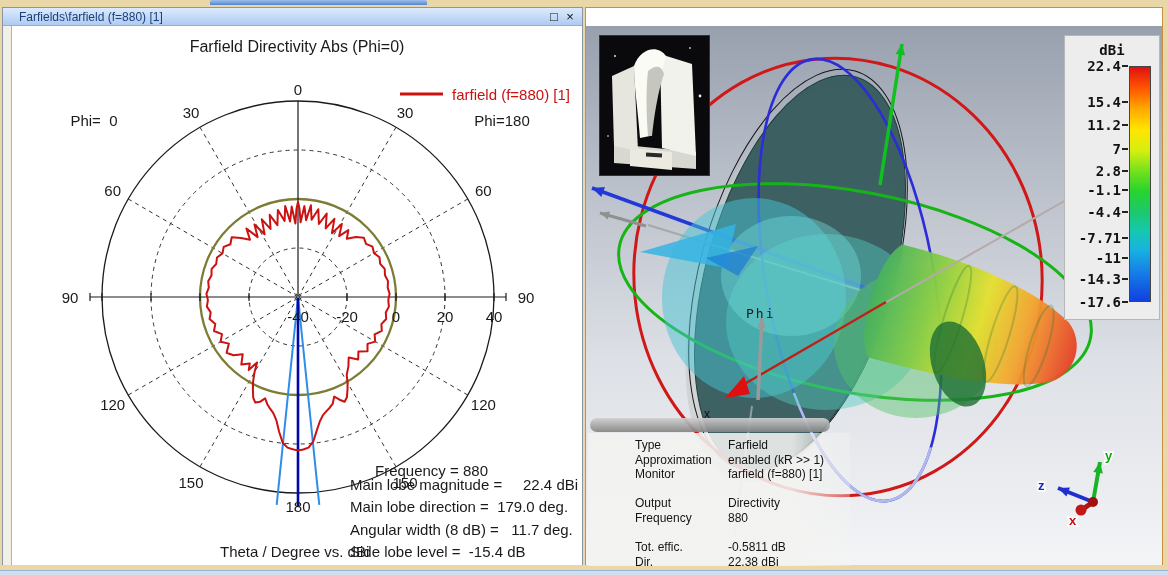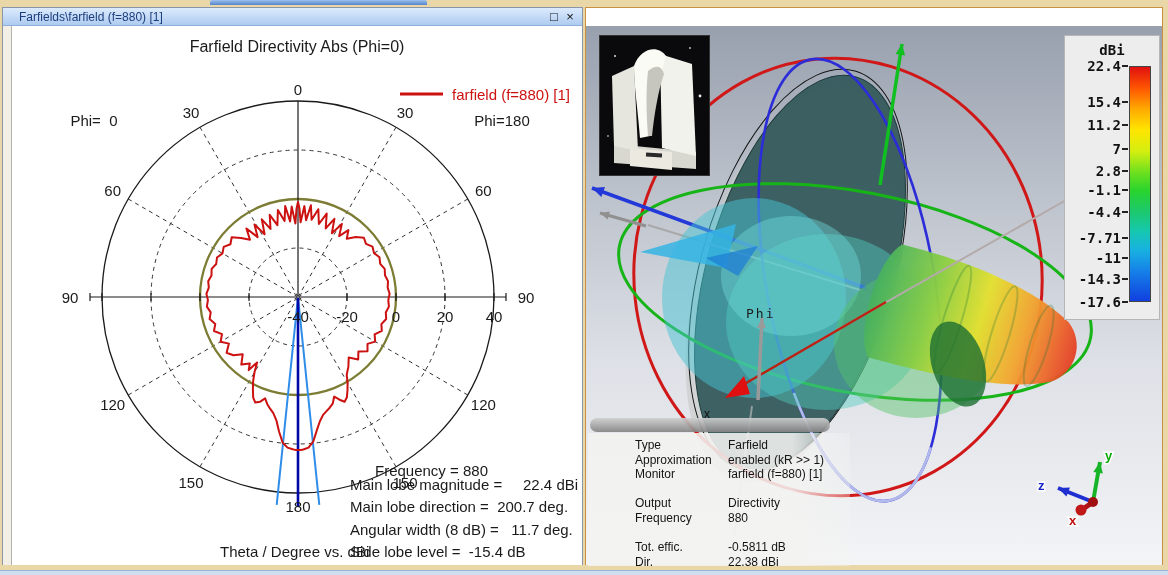--- a/index.html
+++ b/index.html
@@ -99,21 +99,21 @@
           <line x1="282" y1="275" x2="290" y2="267" stroke="#777" stroke-width="1"></line>
           <line x1="388" y1="68" x2="431" y2="68" stroke="#cc1111" stroke-width="3"></line>
         </svg>
       <div id="plotTitle" class="plotTxt" style="left:285px;top:12px;">Farfield Directivity Abs (Phi=0)</div>
       <div class="plotTxt ctr" style="left:82px;top:94px;">Phi=  0</div>
       <div class="plotTxt ctr" style="left:490px;top:94px;">Phi=180</div>
       <div id="legendTxt" class="plotTxt" style="left:440px;top:60px;">farfield (f=880) [1]</div>
       <div id="statsBlock">
           <div class="plotTxt" style="left: 338px; top: 436px; margin-left: 25px;">Frequency = 880</div>
           <div class="plotTxt" style="left: 338px; top: 450px;">Main lobe magnitude =     22.4 dBi</div>
-          <div class="plotTxt" style="left: 338px; top: 472px;">Main lobe direction =  200.7 deg.</div>
+          <div class="plotTxt" style="left: 338px; top: 472px;">Main lobe direction =  179.0 deg.</div>
           <div class="plotTxt" style="left: 338px; top: 495px;">Angular width (8 dB) =   11.7 deg.</div>
           <div class="plotTxt" style="left: 338px; top: 517px;">Side lobe level =  -15.4 dB</div>
         </div>
       <div class="plotTxt" style="left:208px;top:517px;">Theta / Degree vs. dBi</div>
     <div class="plotTxt ctr" style="left: 286px; top: 63px;">0</div>
         <div class="plotTxt ctr" style="left: 179px; top: 85.6706px;">30</div>
         <div class="plotTxt ctr" style="left: 393px; top: 85.6706px;">30</div>
         <div class="plotTxt ctr" style="left: 100.671px; top: 164px;">60</div>
         <div class="plotTxt ctr" style="left: 471.329px; top: 164px;">60</div>
         <div class="plotTxt ctr" style="left: 58px; top: 271px;">90</div>

